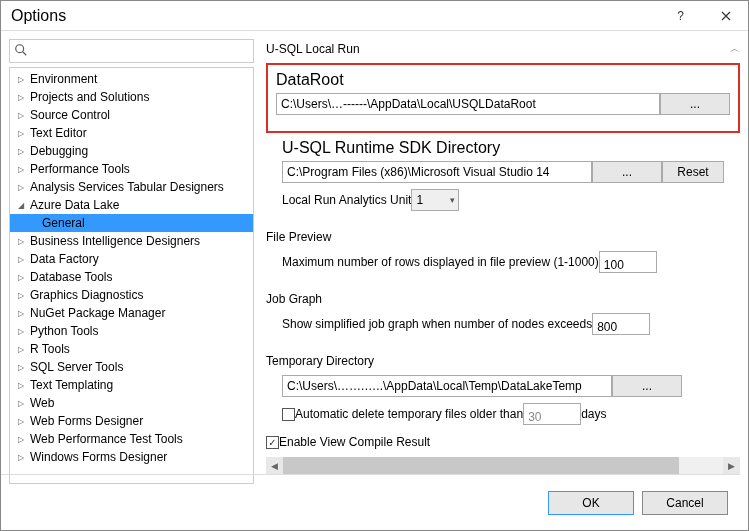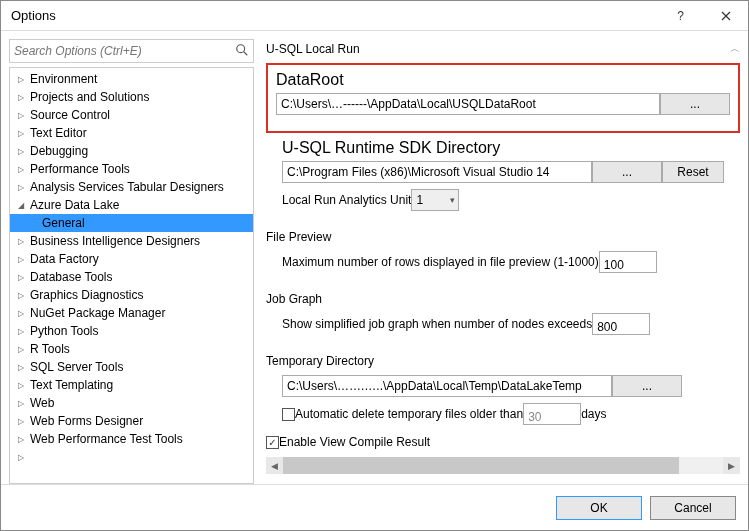--- a/index.html
+++ b/index.html
@@ -1,20 +1,20 @@
 <!DOCTYPE html>
 <html><head>
 <meta charset="utf-8">
 <style>
 * { box-sizing: border-box; margin: 0; padding: 0; font-family: "Segoe UI", Tahoma, sans-serif; font-size: 12px; }
 body { background: #fff; width: 749px; height: 531px; border: 1px solid #888; position: relative; overflow: hidden; }
 
 
 .titlebar { height: 30px; background: #fff; display: flex; align-items: center; padding-left: 10px; border-bottom: 1px solid #ddd; }
-.titlebar .title { flex: 1; font-size: 13px; }
+.titlebar .title { flex: 1; font-size: 16px; }
 .titlebar .btn { width: 45px; height: 29px; display: flex; align-items: center; justify-content: center; color: #333; }
 
 
 .content { display: flex; height: calc(100% - 30px - 46px); padding: 8px 8px 0 8px; gap: 12px; }
 
 
 .left { width: 245px; display: flex; flex-direction: column; }
 .searchbox { border: 1px solid #ccc; height: 24px; display: flex; align-items: center; padding: 0 4px; margin-bottom: 4px; }
 .searchbox input { border: none; outline: none; flex: 1; font-style: italic; color: #555; background: transparent; }
 .searchbox .sicon { color: #555; }
@@ -51,41 +51,40 @@
 .dropdown .darrow { font-size: 9px; color: #555; }
 .num-input { border: 1px solid #aaa; height: 22px; width: 58px; padding: 0 4px; display: flex; align-items: flex-end; }
 .checkbox { width: 13px; height: 13px; border: 1px solid #555; display: inline-flex; align-items: center; justify-content: center; font-size: 10px; color: #333; background: #fff; }
 .inline-label { font-size: 12px; }
 .hscroll { display: flex; align-items: center; height: 17px; margin-top: 2px; }
 .hscroll .arrowbtn { width: 17px; height: 17px; background: #e8e8e8; display:flex; align-items:center; justify-content:center; font-size:9px; color:#666; }
 .hscroll .track { flex: 1; background: #f0f0f0; height: 17px; position: relative; }
 .hscroll .thumb { position: absolute; left: 0; top: 0; bottom: 0; width: 90%; background: #c8c8c8; }
 
 
-.footer { position: absolute; bottom: 0; left: 0; right: 0; height: 46px; display: flex; align-items: center; justify-content: flex-end; padding: 0 12px; gap: 8px; border-top: 1px solid #ddd; }
+.footer { position: absolute; bottom: 0; left: 0; right: 8px; height: 56px; display: flex; align-items: center; justify-content: flex-end; padding: 0 12px; gap: 8px; border-top: 1px solid #ddd; }
 .footer .fbtn { width: 86px; height: 24px; border: 1px solid #888; background: #e7e7e7; display: flex; align-items: center; justify-content: center; }
 .footer .fbtn.primary { border: 1px solid #3399ff; }
 </style>
 </head>
 <body>
 
 <div class="titlebar">
   <span class="title">Options</span>
   <div class="btn">?</div>
   <div class="btn">
     <svg width="10" height="10" viewBox="0 0 10 10">
         <path d="M1 1 L9 9 M9 1 L1 9" stroke="#333" stroke-width="1.2"></path>
       </svg>
   </div>
 </div>
 
 <div class="content">
   <div class="left">
     <div class="searchbox">
-      <input placeholder="Search Options (Ctrl+E)" style="">
       <span class="sicon">
         <svg width="14" height="14" viewBox="0 0 16 16">
             <circle cx="6.5" cy="6.5" r="4.5" stroke="#555" stroke-width="1.3" fill="none"></circle>
             <path d="M10 10 L14 14" stroke="#555" stroke-width="1.3"></path>
           </svg>
       </span>
     </div>
     <div class="tree" id="tree">
         <div class="tree-item collapsed">
           <span class="arrow"></span>
@@ -165,20 +164,21 @@
         <div class="tree-item collapsed">
           <span class="arrow"></span>
           <span class="label">Web Forms Designer</span>
         </div>
         <div class="tree-item collapsed">
           <span class="arrow"></span>
           <span class="label">Web Performance Test Tools</span>
         </div>
         <div class="tree-item collapsed">
           <span class="arrow"></span>
+          <span class="label">Windows Forms Designer</span>
         </div>
       </div>
   </div>
 
   <div class="right">
     <div class="section-header">
       <span class="htext">U-SQL Local Run</span>
       <span class="collapse">︿</span>
     </div>
 

